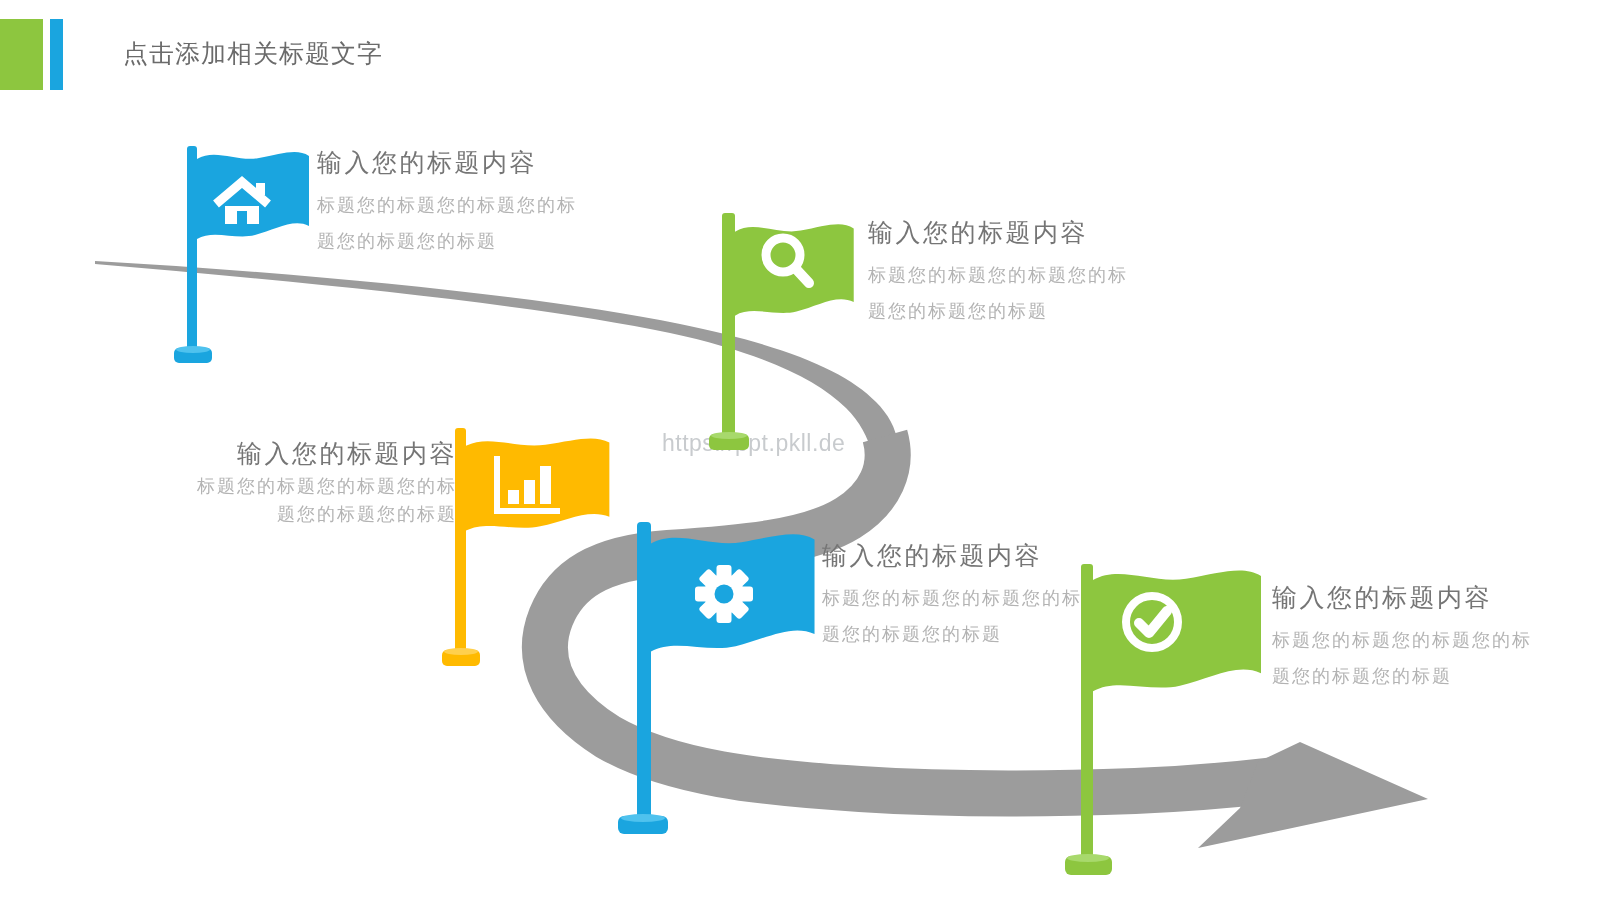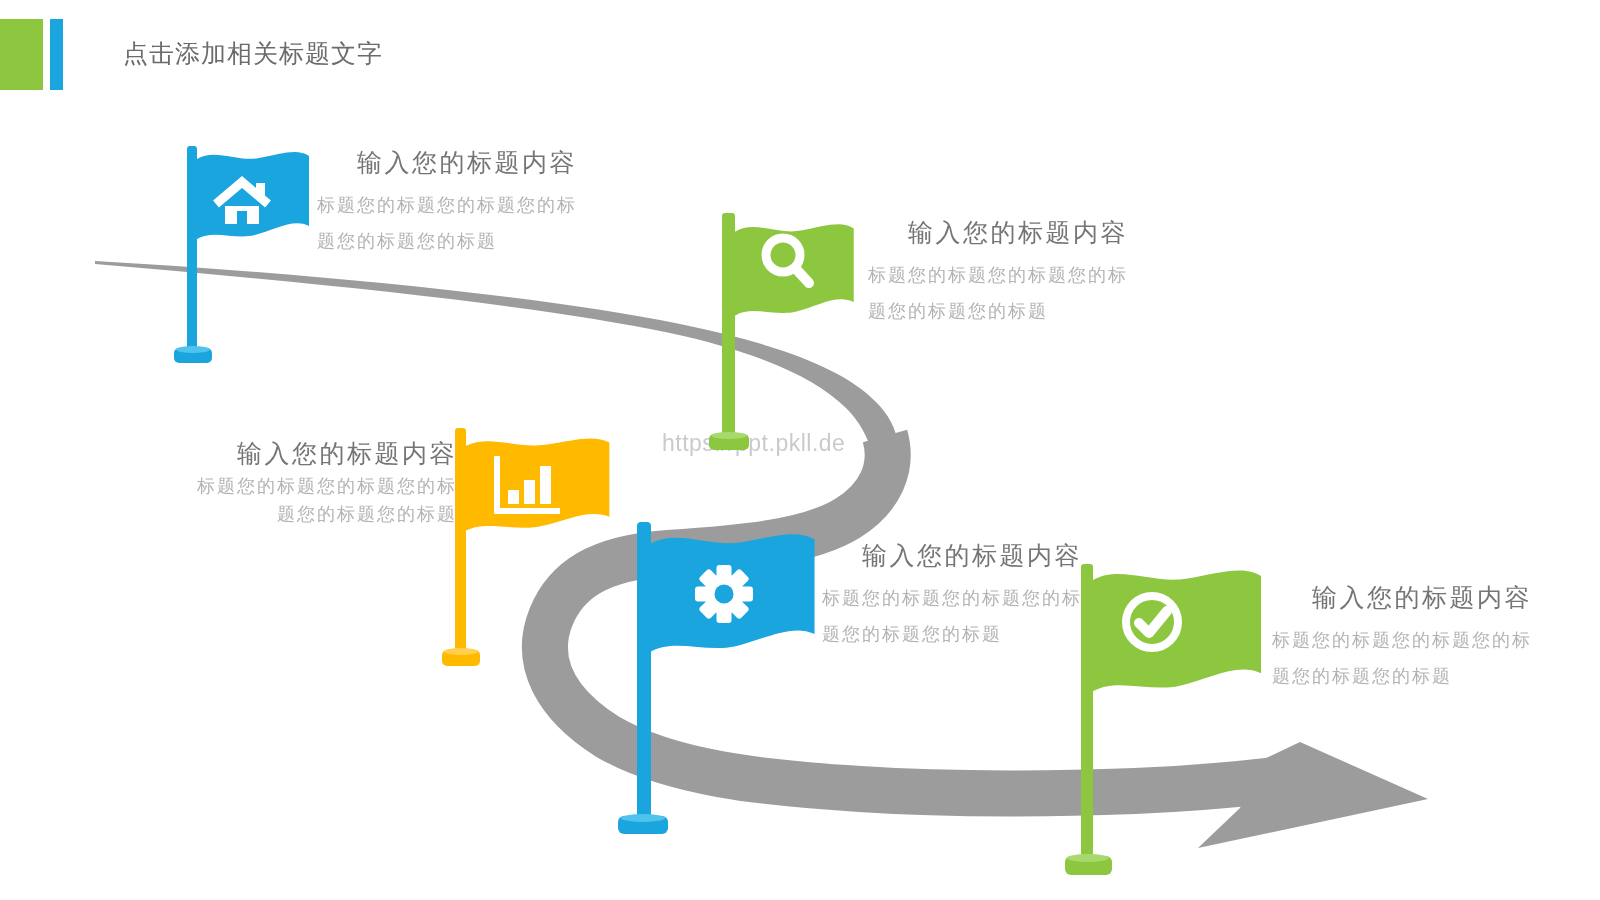--- a/index.html
+++ b/index.html
@@ -23,21 +23,21 @@
   }
   
   .flag-svg{position:absolute;z-index:3;}
   .f1{left:168px;top:140px;}
   .f2{left:703px;top:206px;}
   .f3{left:436px;top:420px;}
   .f4{left:610px;top:512px;}
   .f5{left:1048px;top:552px;}
   
   .flag-text{position:absolute;z-index:4;}
-  .ft-title{font-size:25px;line-height:32px;color:#757575;letter-spacing:2.5px;white-space:nowrap;text-align:right;}
+  .ft-title{font-size:25px;line-height:32px;color:#757575;letter-spacing:2.5px;white-space:nowrap;}
   .ft-body{margin-top:9px;font-size:18px;color:#B3B3B3;letter-spacing:2px;line-height:36px;}
   .ft-body span{display:block;white-space:nowrap;font-family:Liberation Serif, serif;}
   .t1{left:317px;top:146px;}
   .t2{left:868px;top:216px;}
   .t3{left:180px;top:437px;width:277px;text-align:right;}
   .t3 .ft-body{line-height:28px;margin-top:3px;}
   .t4{left:822px;top:539px;}
   .t5{left:1272px;top:581px;}
 </style>
 </head>

